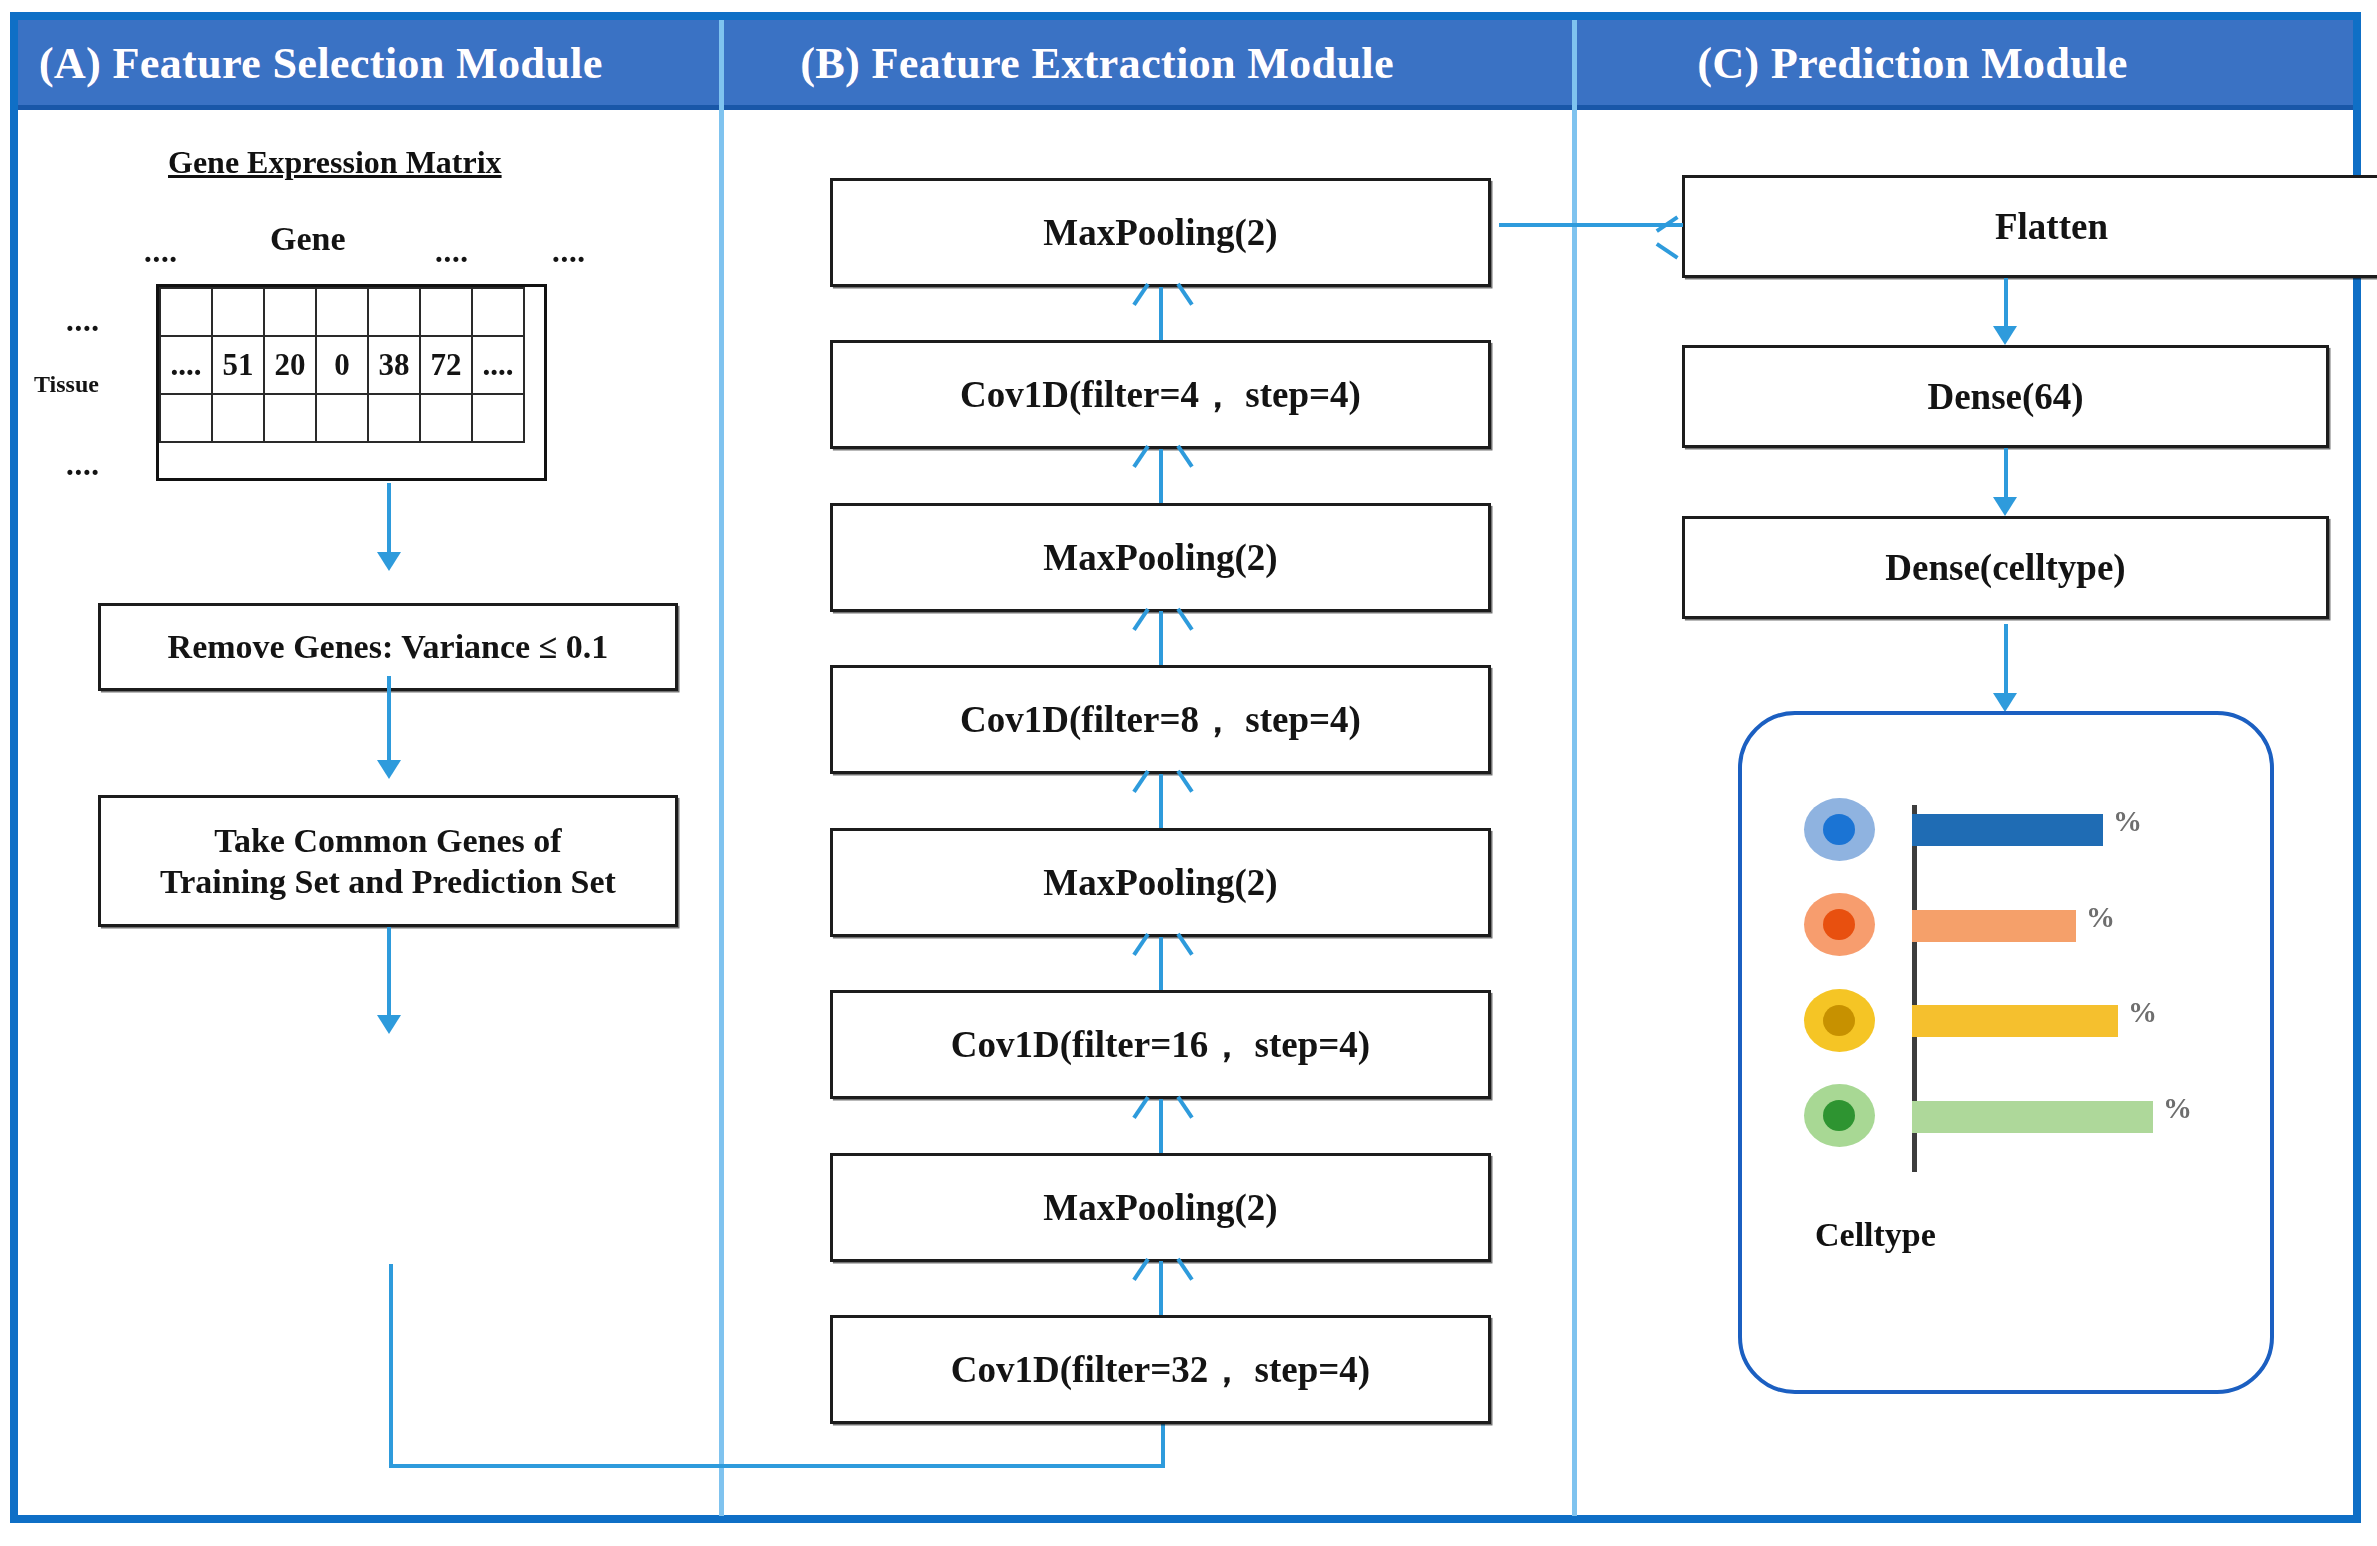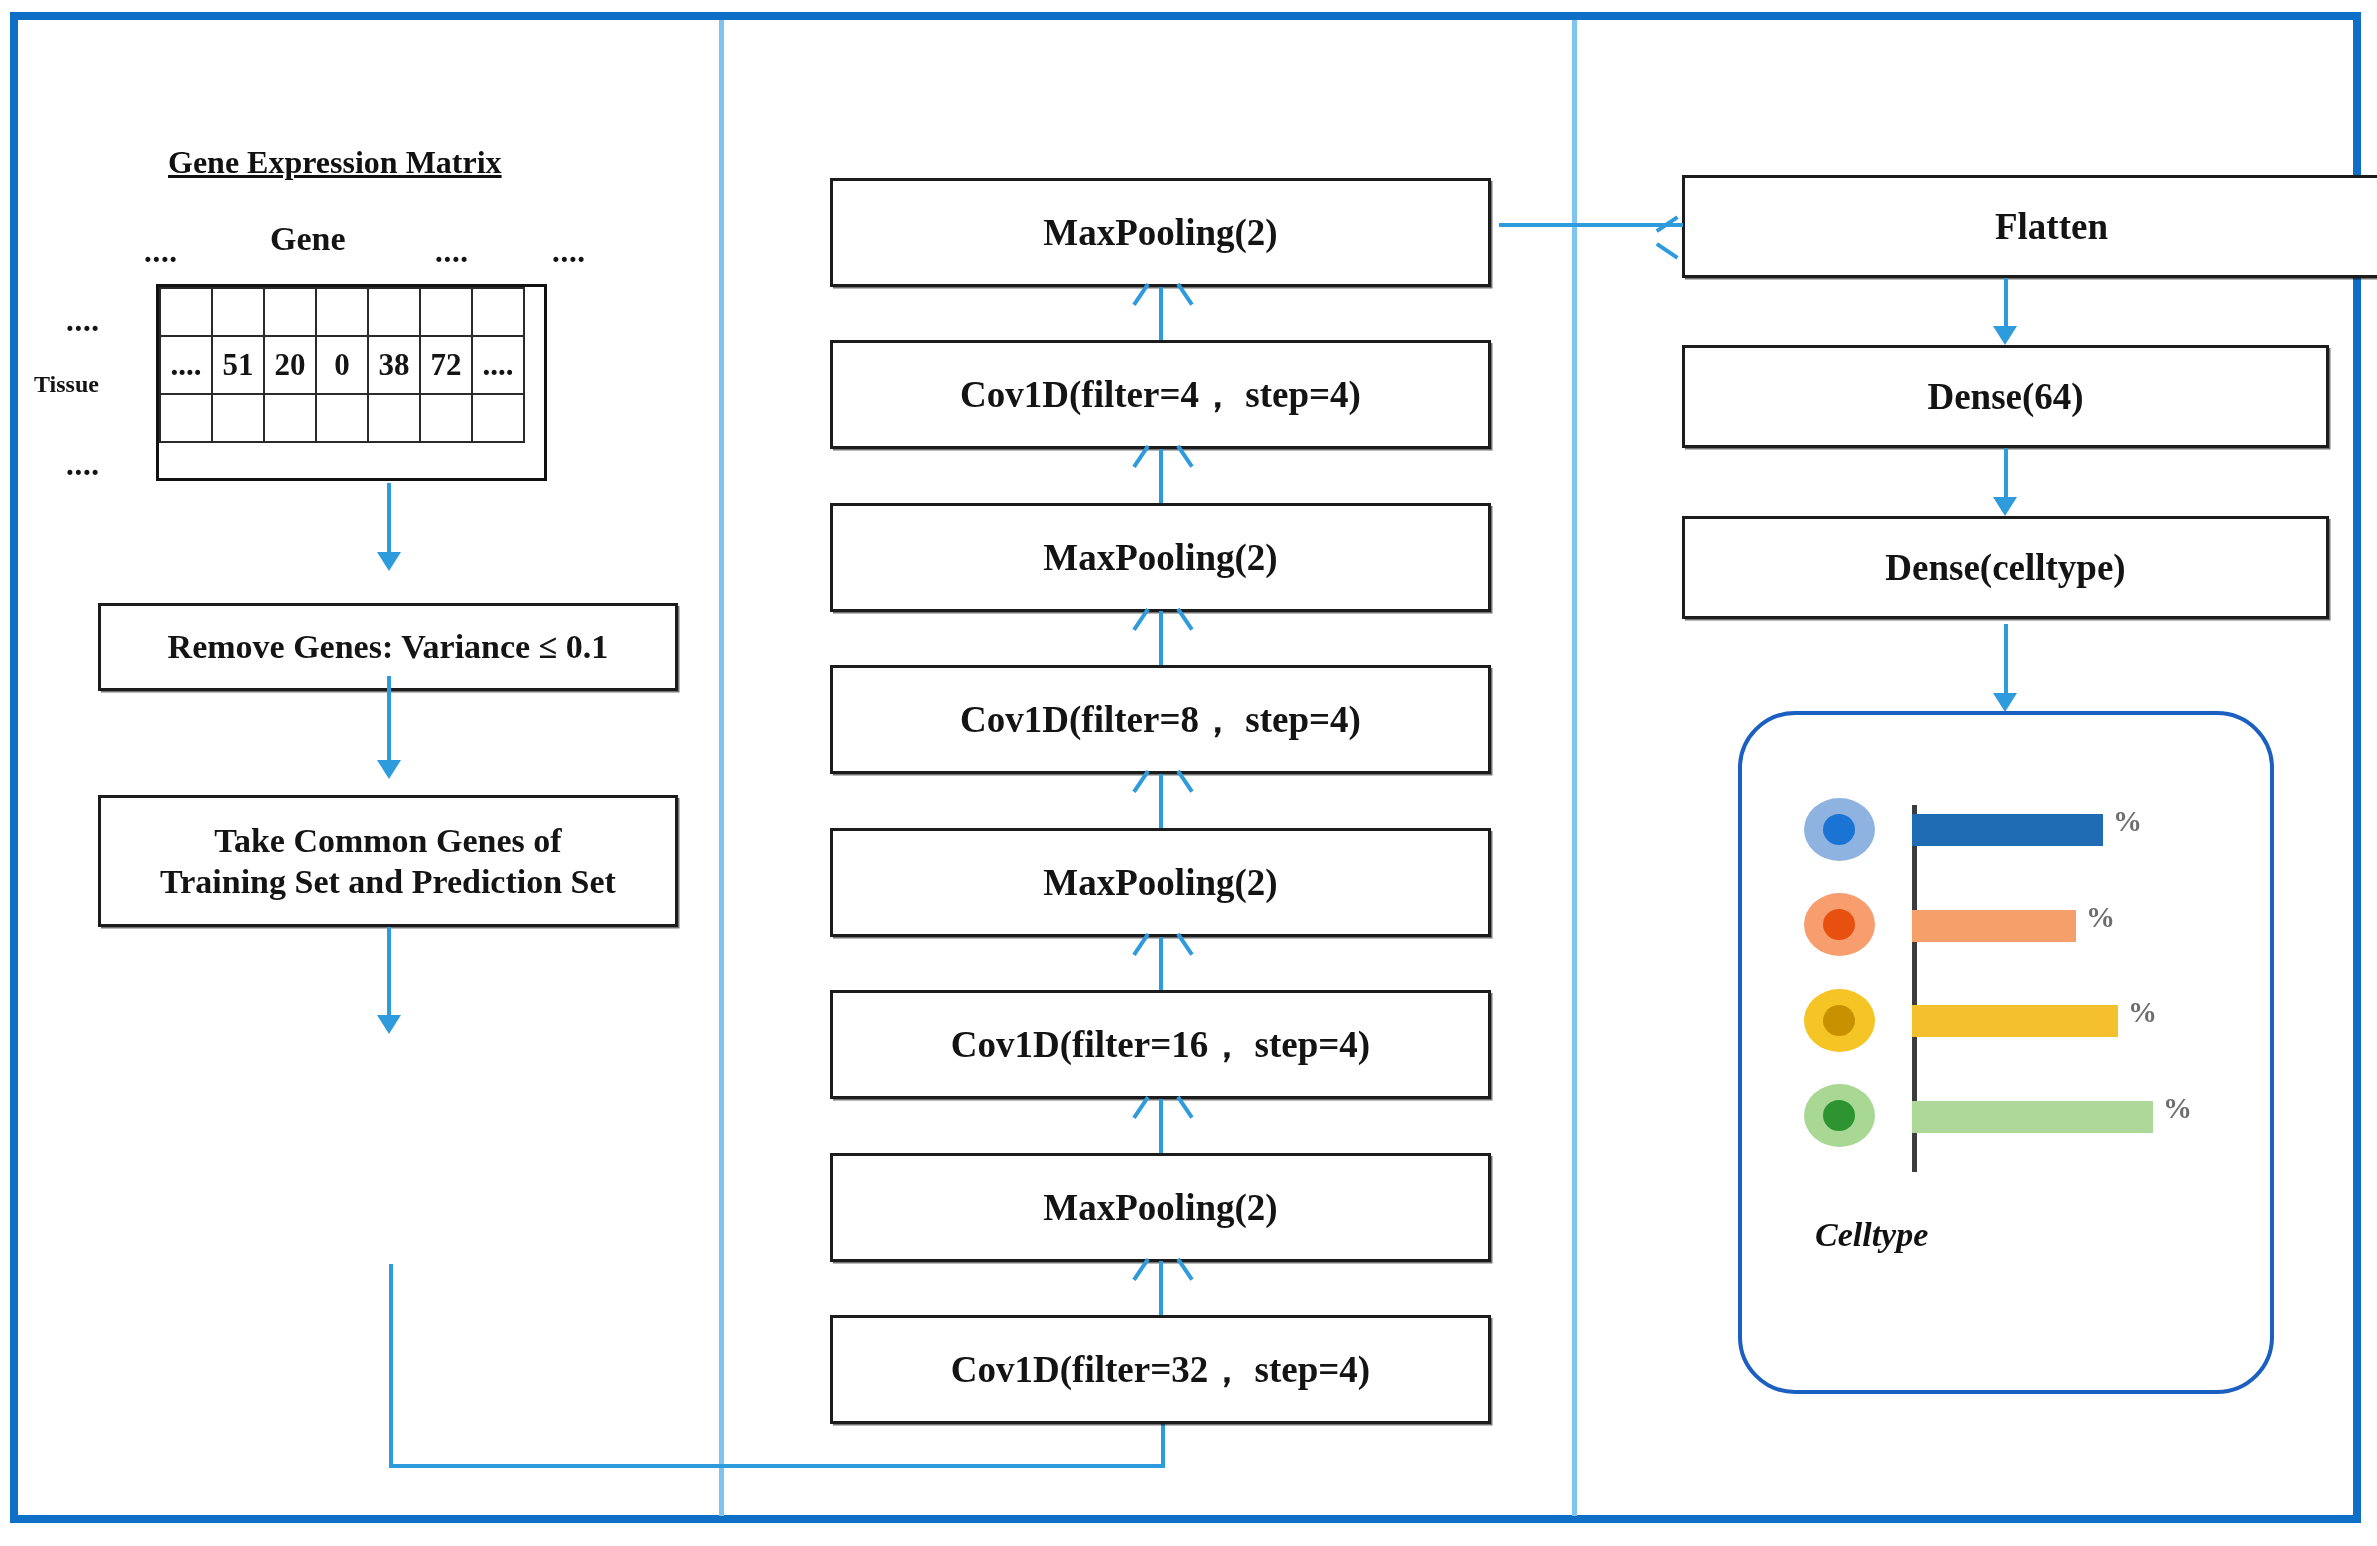--- a/index.html
+++ b/index.html
@@ -94,20 +94,25 @@
     position:absolute;font-weight:bold;font-size:34px;color:#111;
     font-family:"Liberation Serif",serif;
   }
 </style>
 </head>
 <body>
 
 <div id="page">
   <div class="frame"></div>
 
+  <div class="header-band">
+    <div class="hdr-title" style="left:20.6px;">(A) Feature Selection Module</div>
+    <div class="hdr-title" style="left:782px;">(B) Feature Extraction Module</div>
+    <div class="hdr-title" style="left:1679px;">(C) Prediction Module</div>
+  </div>
 
   <div class="vdiv" style="left:719px;top:20px;height:1496px;"></div>
   <div class="vdiv" style="left:1572px;top:20px;height:1496px;"></div>
 
   <div class="matrix-title" style="left:168px;top:144px;text-decoration:underline;">Gene Expression Matrix</div>
 
   <div class="dots" style="left:144px;top:234px;">....</div>
   <div class="lbl" style="left:270px;top:220px;font-size:34px;">Gene</div>
   <div class="dots" style="left:435px;top:234px;">....</div>
   <div class="dots" style="left:552px;top:234px;">....</div>
@@ -281,15 +286,15 @@
         <div class="inner" style="left: 19px; top: 16px; width: 32px; height: 31px; background: rgb(199, 145, 0);"></div>
       </div>
       <div class="pbar" style="left: 1912px; top: 1005px; width: 206px; background: rgb(245, 192, 46);"></div>
       <div class="pct" style="left: 2128px; top: 996px;">%</div>
       <div class="cell-icon" style="left: 1804px; top: 1084px; width: 71px; height: 63px; background: rgb(168, 216, 148);">
         <div class="inner" style="left: 19px; top: 16px; width: 32px; height: 31px; background: rgb(46, 148, 49);"></div>
       </div>
       <div class="pbar" style="left: 1912px; top: 1101px; width: 241px; background: rgb(174, 216, 154);"></div>
       <div class="pct" style="left: 2163px; top: 1092px;">%</div>
     </div>
-  <div class="celltype-lbl" style="left:1815px;top:1216px;font-style:italic;">Celltype</div>
+  <div class="celltype-lbl" style="left:1815px;top:1216px;">Celltype</div>
 </div>
 
 
 </body></html>

